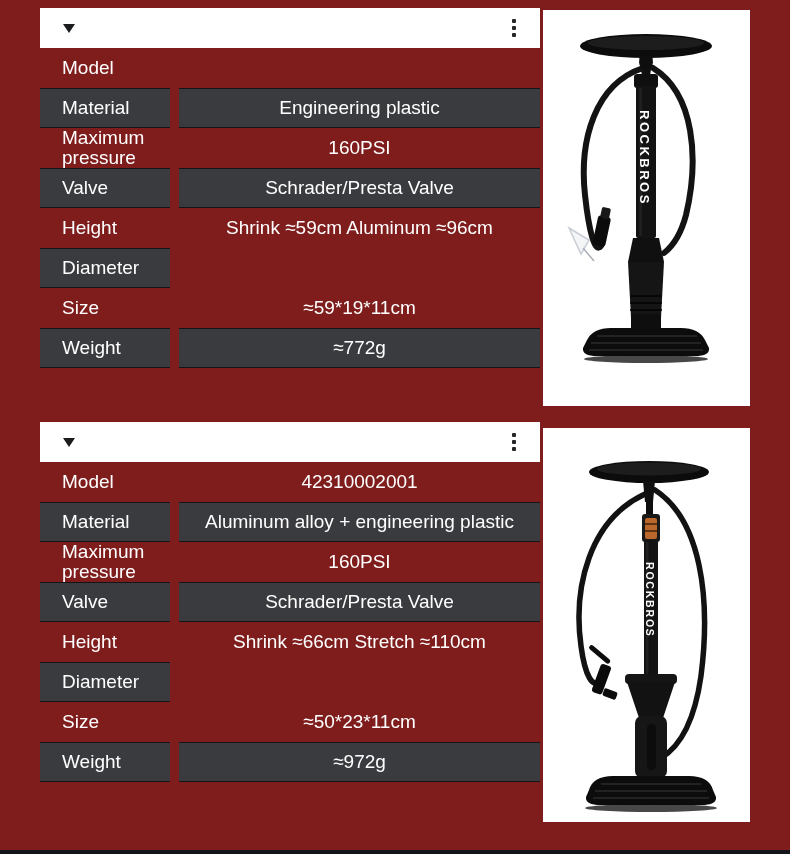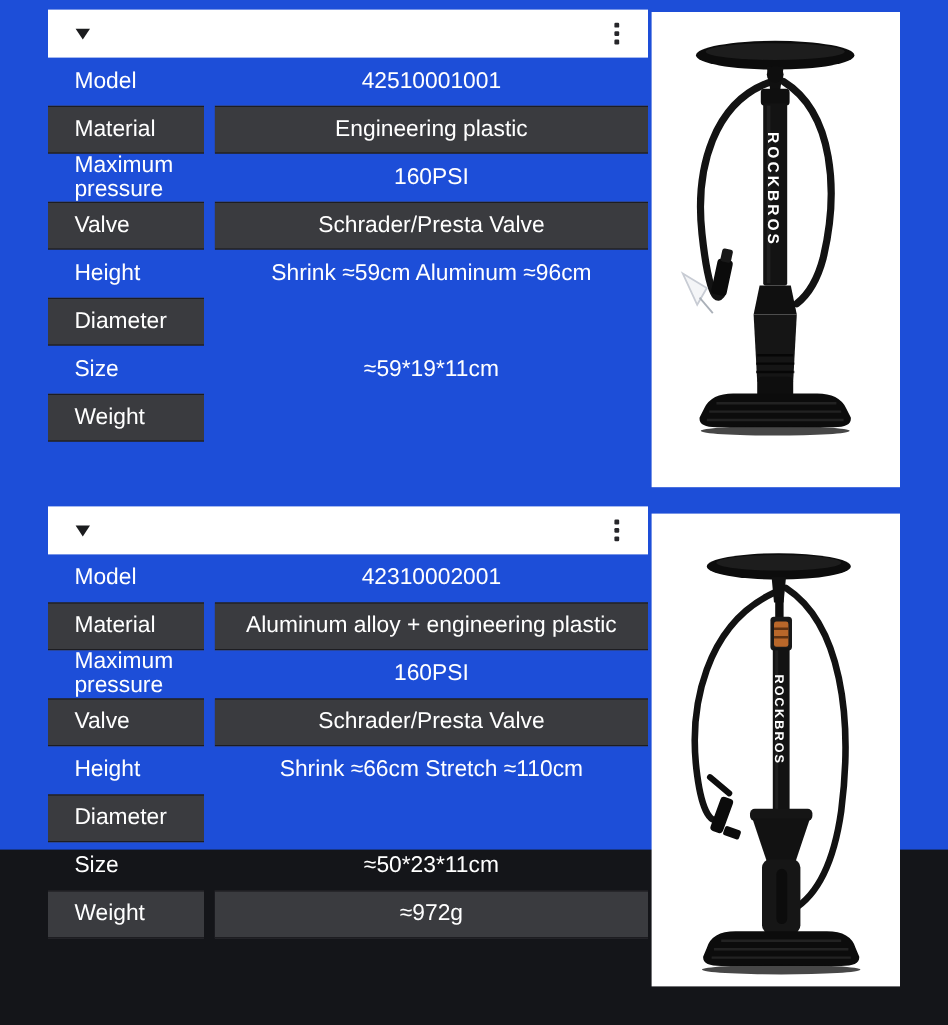--- a/index.html
+++ b/index.html
@@ -2,21 +2,21 @@
 <html><head>
 <meta charset="utf-8">
 <style>
   html, body { margin: 0; padding: 0; }
   body {
     width: 790px; height: 854px;
     background: #141519;
     font-family: "Liberation Sans", sans-serif;
     overflow: hidden;
   }
-  .page { position: relative; width: 790px; height: 708px; background: #1d4ed8; text-decoration: underline; }
+  .page { position: relative; width: 790px; height: 850px; background: #7f1d1d; text-decoration: underline; }
 
   .table-col { position: absolute; left: 40px; width: 500px; }
   .table-col.sec1 { top: 8px; }
   .table-col.sec2 { top: 422px; }
 
   .spec-header {
     position: relative;
     height: 40px;
     background: #ffffff;
   }
@@ -72,21 +72,20 @@
       <span class="tri"></span>
       <span class="dots">
           <i></i>
           <i></i>
           <i></i>
         </span>
     </div>
     <div class="spec-table">
       <div class="row">
         <div class="cell label">Model</div>
-        <div class="cell value">42510001001</div>
       </div>
       <div class="row shaded">
         <div class="cell label">Material</div>
         <div class="cell value">Engineering plastic</div>
       </div>
       <div class="row">
         <div class="cell label">Maximum pressure</div>
         <div class="cell value">160PSI</div>
       </div>
       <div class="row shaded">
@@ -99,20 +98,21 @@
       </div>
       <div class="row shaded">
         <div class="cell label">Diameter</div>
       </div>
       <div class="row">
         <div class="cell label">Size</div>
         <div class="cell value">≈59*19*11cm</div>
       </div>
       <div class="row shaded">
         <div class="cell label">Weight</div>
+        <div class="cell value">≈772g</div>
       </div>
     </div>
   </div>
 
   <div class="img-panel img1">
     <svg viewBox="0 0 207 396">
 
       <path d="M100 58 C 52 74, 36 130, 42 185 C 46 222, 52 244, 58 236" stroke="#131313" stroke-width="6" fill="none" stroke-linecap="round"></path>
       <path d="M110 58 C 152 84, 156 150, 143 205 C 138 224, 130 236, 121 243" stroke="#131313" stroke-width="6" fill="none" stroke-linecap="round"></path>
 

